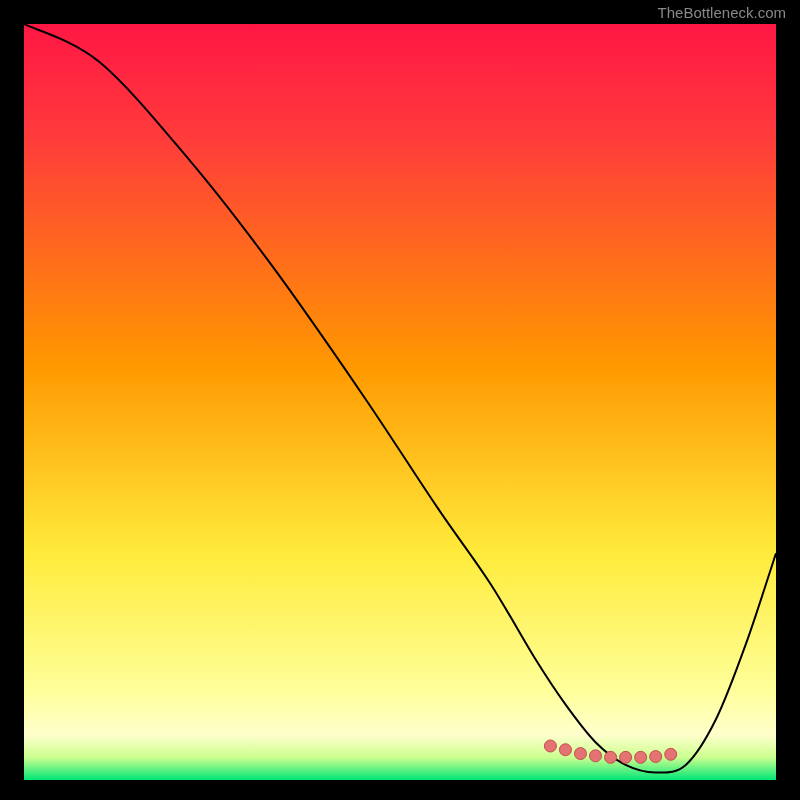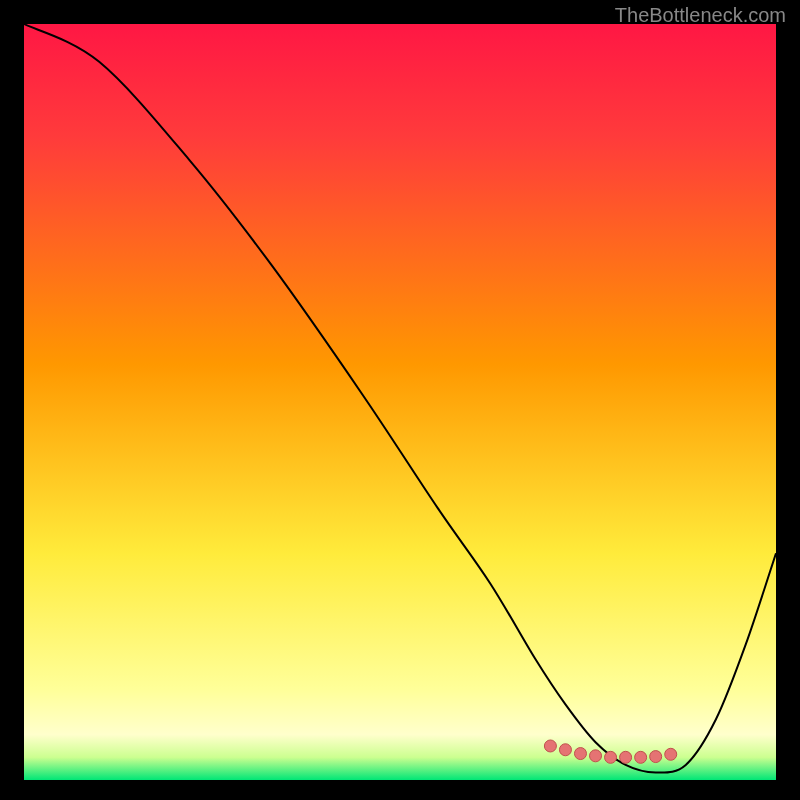--- a/index.html
+++ b/index.html
@@ -9,21 +9,21 @@
     background: #000000;
     position: relative;
     overflow: hidden;
     font-family: Arial, sans-serif;
   }
   .watermark {
     position: absolute;
     top: 4px;
     right: 14px;
     color: #888888;
-    font-size: 20px;
+    font-size: 15px;
     font-weight: normal;
     z-index: 10;
   }
   .plot-area {
     position: absolute;
     left: 24px;
     top: 24px;
     width: 752px;
     height: 756px;
   }

